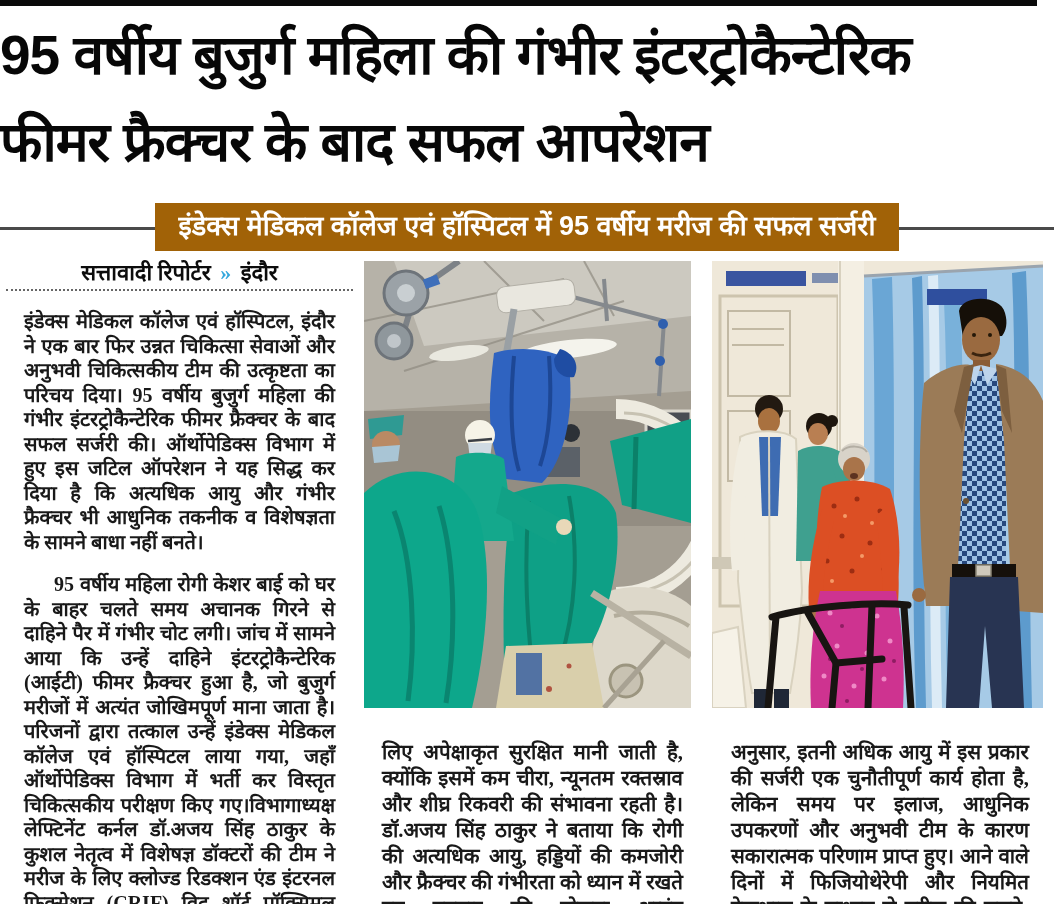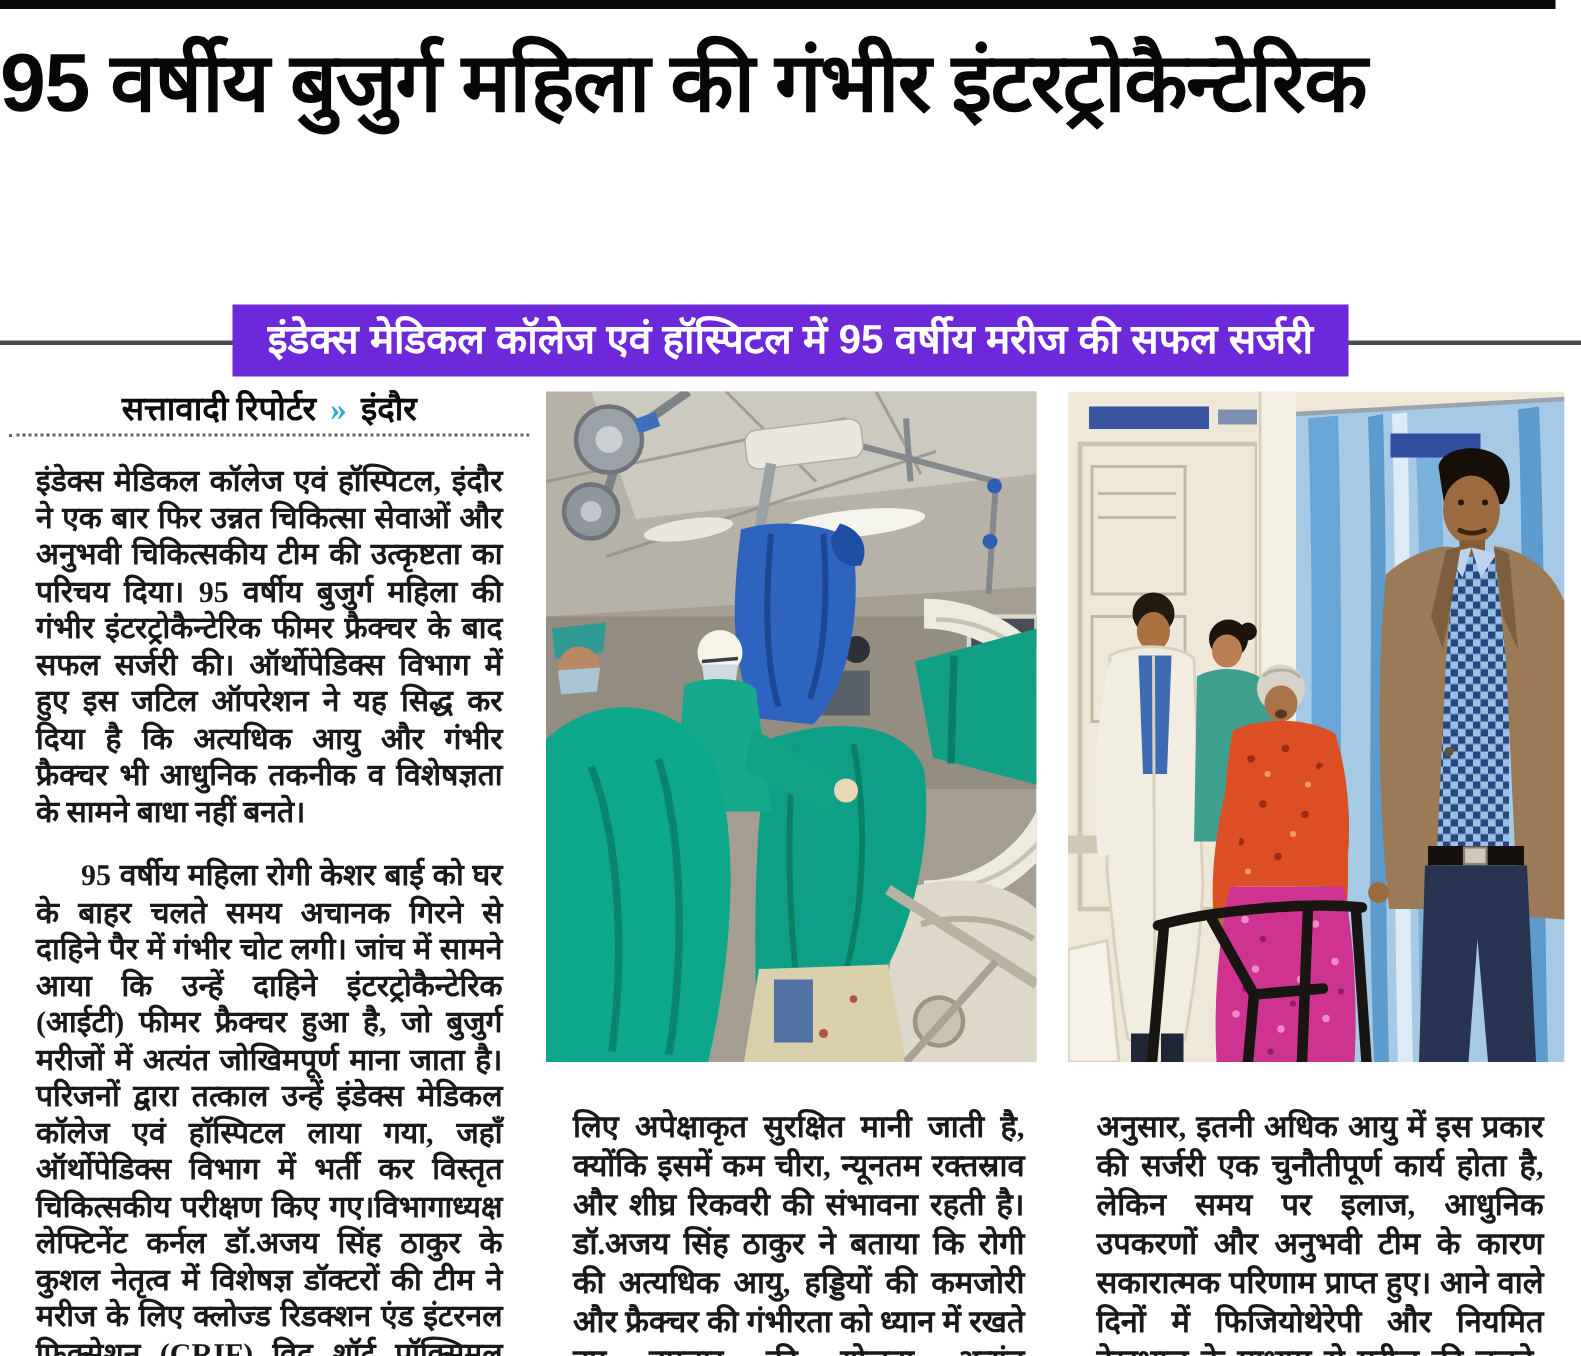--- a/index.html
+++ b/index.html
@@ -24,21 +24,21 @@
   }
   .headline .hl-line{display:block;white-space:nowrap;}
   .subhead-band{
     position:absolute;left:0;top:203px;width:1054px;height:50px;
   }
   .band-rule{
     position:absolute;left:0;top:24px;width:1054px;height:3px;background:#4a4a4a;
   }
   .subhead-box{
     position:relative;display:table;margin:0 auto;
-    background:#6d28d9;color:#ffffff;
+    background:#a16207;color:#ffffff;
     font-family:"Liberation Sans","DejaVu Sans",sans-serif;
     font-weight:700;font-size:27px;line-height:31px;
     padding:8px 24px 9px 24px;
     white-space:nowrap;
   }
   .col{position:absolute;}
   .col p{margin:18px;text-align:justify;}
   .col1{left:6px;top:260px;width:347px;height:644px;overflow:hidden;}
   .byline{
     text-align:center;font-weight:700;font-size:22px;line-height:26px;
@@ -61,20 +61,21 @@
 </style>
 </head>
 <body>
 
 <div class="page">
 
   <div class="top-rule"></div>
 
   <h1 class="headline">
     <span class="hl-line">95 वर्षीय बुजुर्ग महिला की गंभीर इंटरट्रोकैन्टेरिक</span>
+    <span class="hl-line">फीमर फ्रैक्चर के बाद सफल आपरेशन</span>
   </h1>
 
   <div class="subhead-band">
     <div class="band-rule"></div>
     <div class="subhead-box">इंडेक्स मेडिकल कॉलेज एवं हॉस्पिटल में 95 वर्षीय मरीज की सफल सर्जरी</div>
   </div>
 
   <div class="col col1">
     <div class="byline">
       <span>सत्तावादी रिपोर्टर</span>

